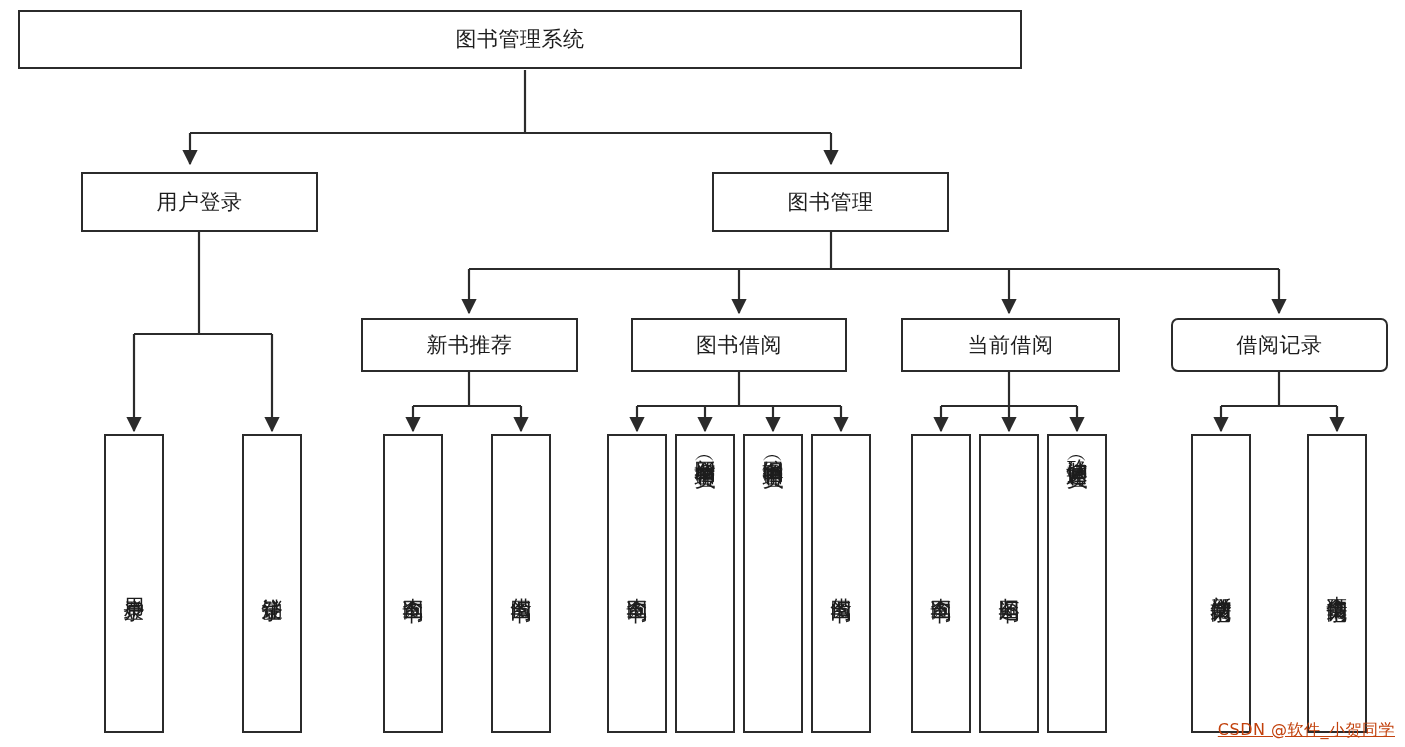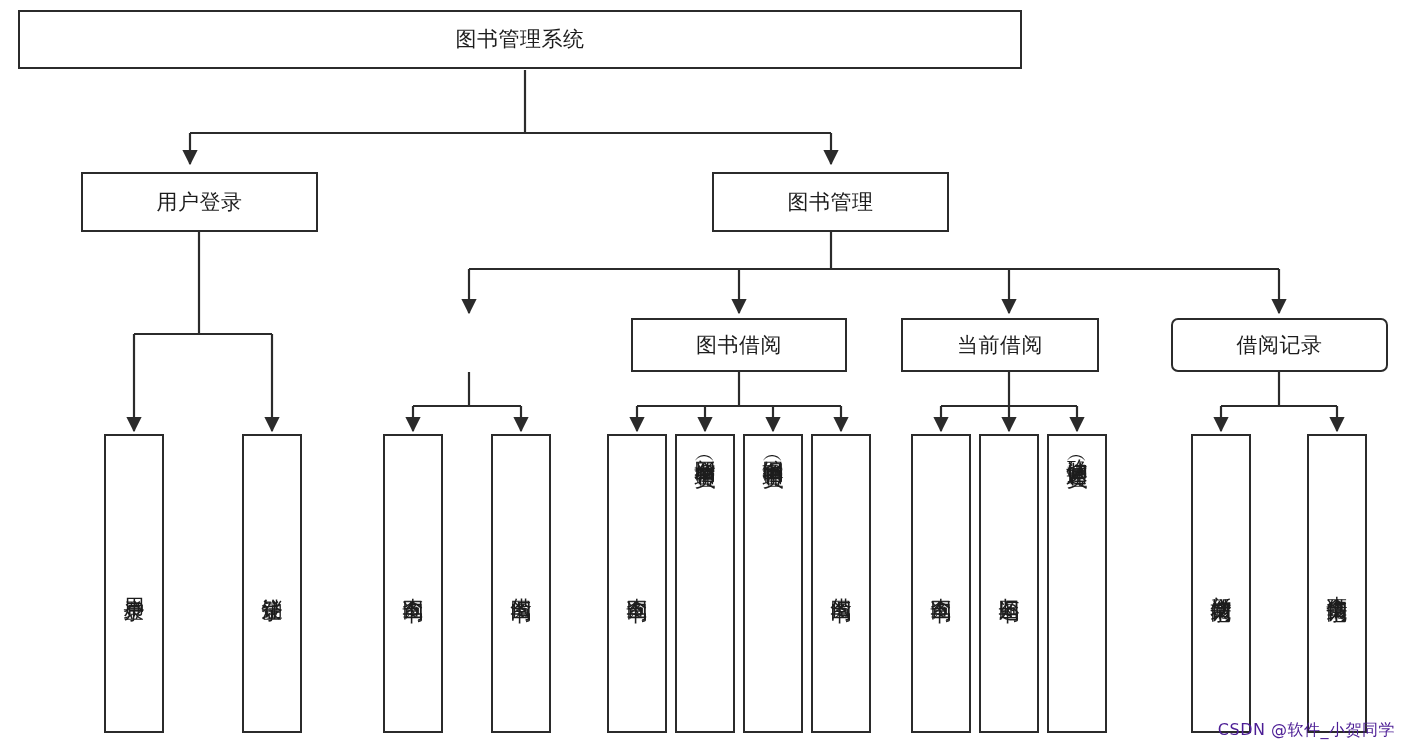--- a/index.html
+++ b/index.html
@@ -60,25 +60,26 @@
   }
   .node.vertical.centered {
     align-items: center;
     padding-top: 0;
   }
   #watermark {
     position: absolute;
     right: 10px;
     bottom: 6px;
     font-size: 16px;
-    color: #4c1d95;
+    color: #c2410c;
     letter-spacing: 0.5px;
     z-index: 5;
     white-space: nowrap;
     font-family: "DejaVu Sans", "Liberation Sans", sans-serif;
+    text-decoration: underline;
   }
 </style>
 </head>
 <body>
 
 <div id="canvas">
 
   <svg id="edges" viewBox="0 0 1405 747" xmlns="http://www.w3.org/2000/svg">
     <defs>
       <marker id="arrow" viewBox="0 0 10 10" refX="9.2" refY="5" markerWidth="7" markerHeight="7" orient="auto-start-reverse">
@@ -134,26 +135,29 @@
   </div>
 
   <div class="node" style="left:81px; top:172px; width:237px; height:60px;">
     <span class="label">用户登录</span>
   </div>
 
   <div class="node" style="left:712px; top:172px; width:237px; height:60px;">
     <span class="label">图书管理</span>
   </div>
 
+  <div class="node" style="left:361px; top:318px; width:217px; height:54px;">
+    <span class="label">新书推荐</span>
+  </div>
 
   <div class="node" style="left:631px; top:318px; width:216px; height:54px;">
     <span class="label">图书借阅</span>
   </div>
 
-  <div class="node" style="left:901px; top:318px; width:198px; height:54px;">
+  <div class="node" style="left:901px; top:318px; width:219px; height:54px;">
     <span class="label">当前借阅</span>
   </div>
 
   <div class="node" style="left:1171px; top:318px; width:217px; height:54px;border-radius:7px;">
     <span class="label">借阅记录</span>
   </div>
 
   <div class="node vertical centered" style="left:104px; top:434px; width:60px; height:299px;">
     <span class="label">用户登录</span>
   </div>

